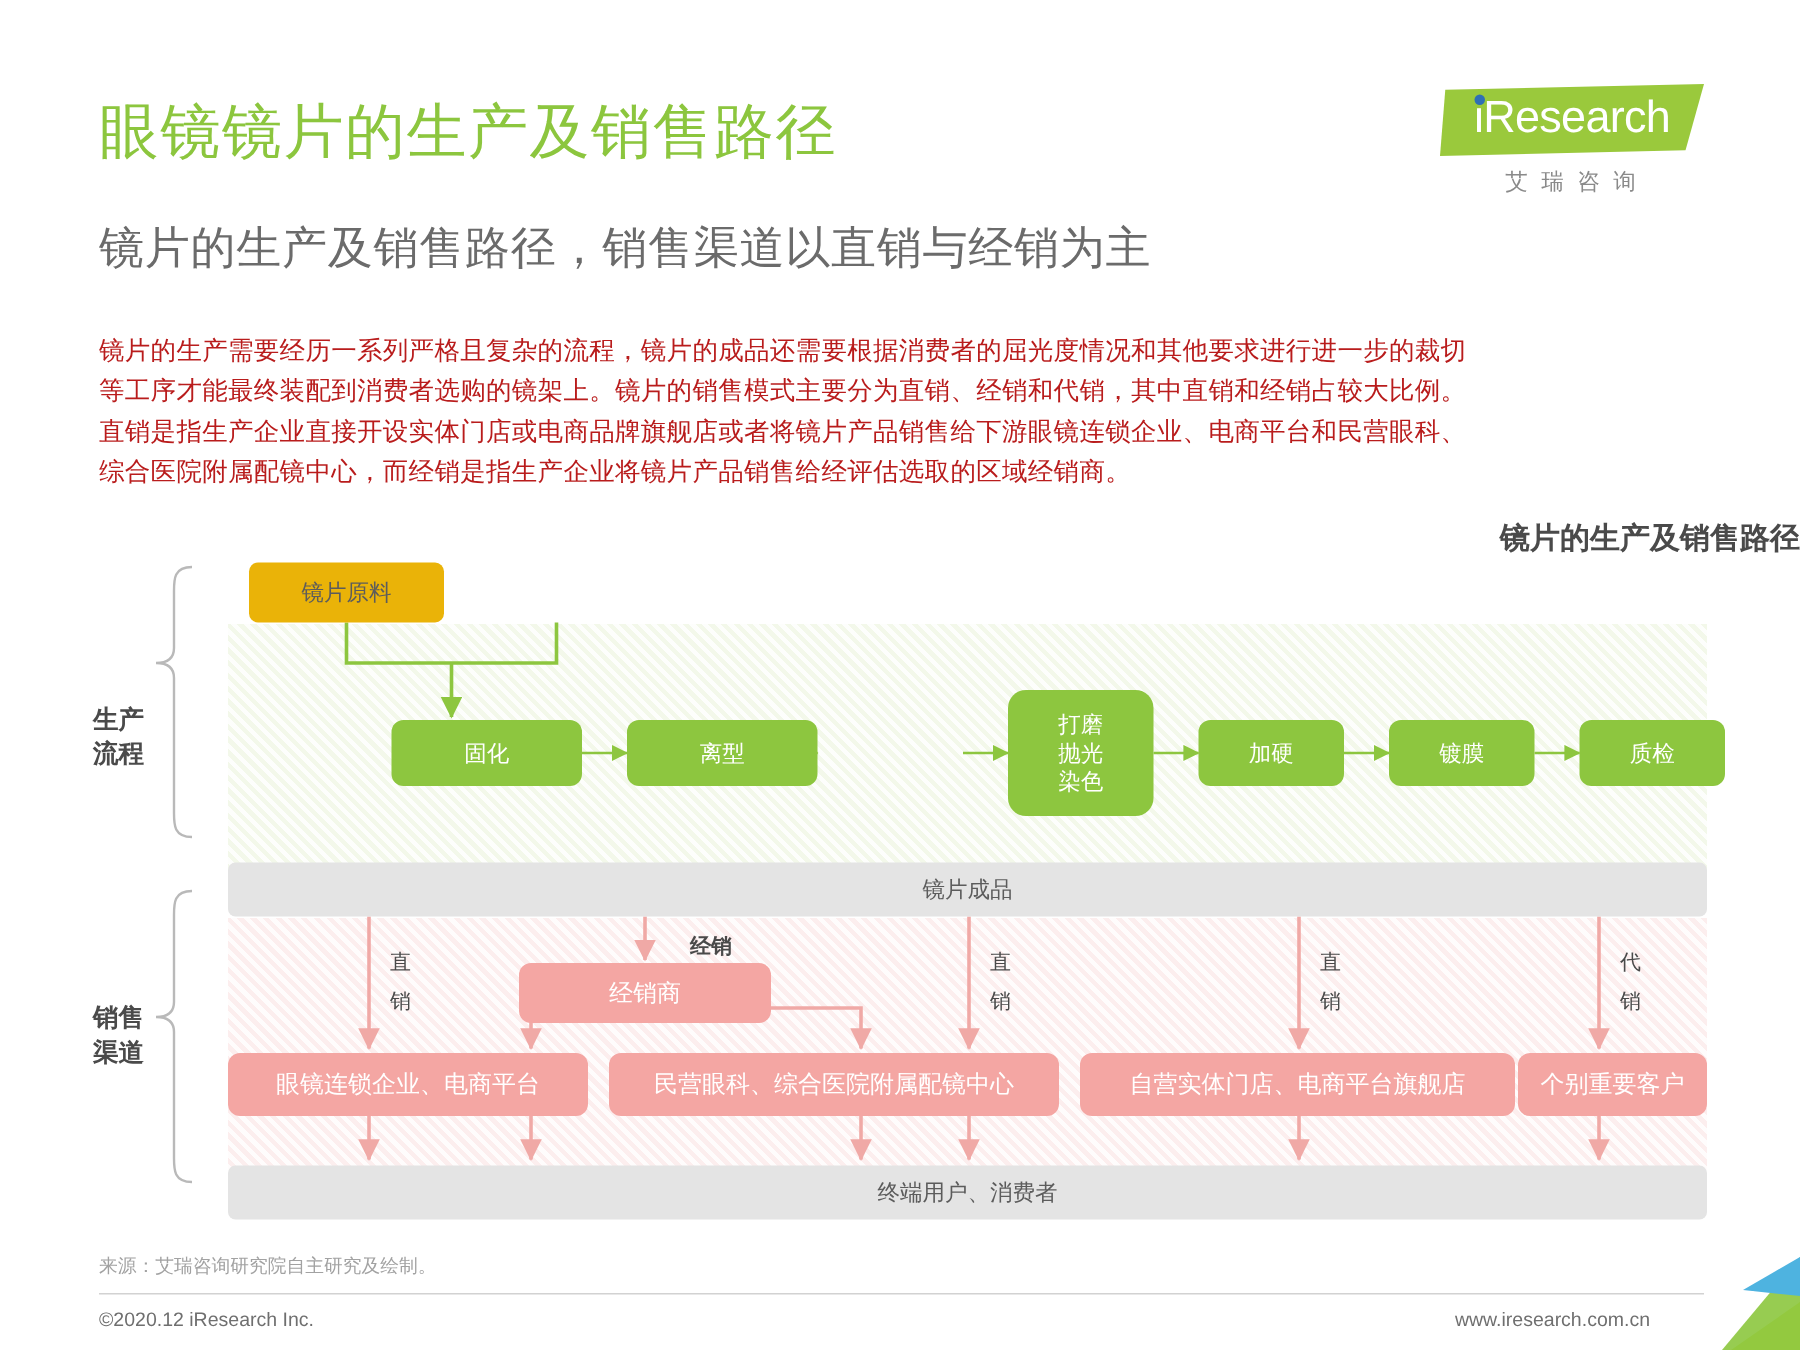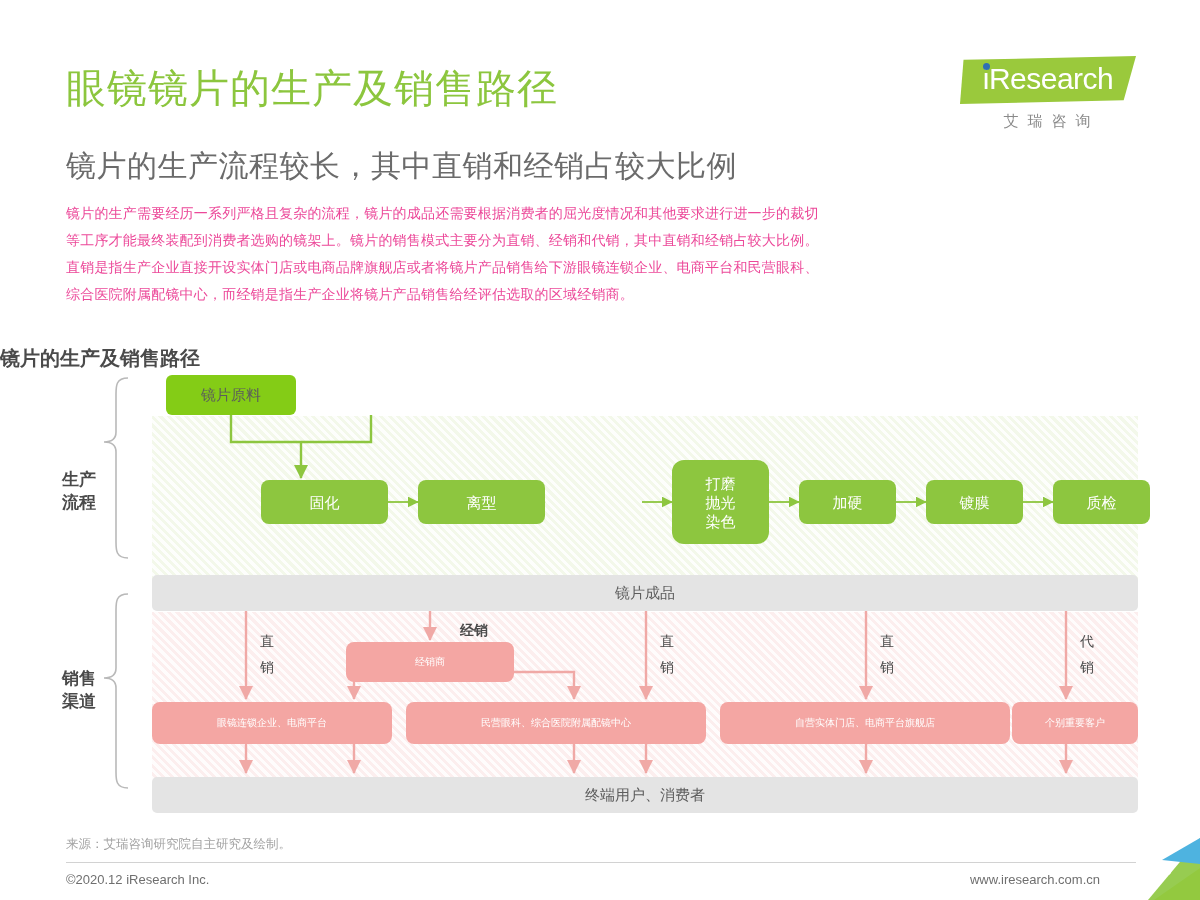--- a/index.html
+++ b/index.html
@@ -44,30 +44,30 @@
     width: 7px; height: 7px; border-radius: 50%; background: #2f6fb5;
   }
   .logo-cn {
     margin-top: 8px; text-align: center;
     font-size: 15px; color: #8a8a8a; letter-spacing: 9px;
     padding-left: 9px;
   }
 
   
   .intro {
-    position: absolute; left: 66px; top: 200px; width: 1070px;
-    font-size: 14px; line-height: 27px; color: #ec4899;
+    position: absolute; left: 66px; top: 220px; width: 1070px;
+    font-size: 17px; line-height: 27px; color: #b91c1c;
     letter-spacing: 0.2px;
   }
   .intro p { margin: 0; }
 
   
   .chart-title {
     position: absolute; left: 0; right: 0; top: 345px;
-    text-align: left; font-size: 20px; font-weight: bold; color: #4a4a4a;
+    text-align: right; font-size: 20px; font-weight: bold; color: #4a4a4a;
   }
   .diagram { position: absolute; left: 66px; top: 372px; width: 1072px; height: 450px; }
 
   
   .band {
     position: absolute; left: 86px; width: 986px;
   }
   .band-green {
     top: 44px; height: 168px;
     background-color: #f3f8ea;
@@ -88,40 +88,40 @@
     position: absolute; left: 86px; width: 986px; height: 36px;
     background: #e4e4e4; border-radius: 5px;
     display: flex; align-items: center; justify-content: center;
     font-size: 15px; color: #5c5c5c;
   }
   .bar-product { top: 203px; }
   .bar-enduser { top: 405px; }
 
   
   .gbox {
-    position: absolute; height: 40px; background: #84cc16; border-radius: 6px;
+    position: absolute; height: 40px; background: #eab308; border-radius: 6px;
     display: flex; align-items: center; justify-content: center;
     font-size: 15px; color: #5c5c5c;
   }
   #gbox-raw  { left: 100px; top: 3px;  width: 130px; }
   #gbox-mold { left: 240px; top: 3px;  width: 130px; }
 
   
   .pbox {
     position: absolute; background: #8dc63f; border-radius: 8px;
     display: flex; align-items: center; justify-content: center;
     color: #ffffff; font-size: 15px; line-height: 19px;
   }
   .pbox.tall { border-radius: 12px; }
 
   
   .kbox {
     position: absolute; background: #f4a6a3; border-radius: 8px;
     display: flex; align-items: center; justify-content: center;
-    color: #ffffff; font-size: 10px; text-align: center;
+    color: #ffffff; font-size: 16px; text-align: center;
   }
 
   
   .vlabel {
     position: absolute; width: 18px;
     font-size: 14px; color: #4a4a4a; line-height: 26px; text-align: center;
   }
   .hlabel {
     position: absolute; font-size: 14px; color: #4a4a4a; font-weight: bold;
   }
@@ -155,21 +155,21 @@
     position: absolute; right: 28px; bottom: 20px;
     font-size: 19px; color: #ffffff;
   }
 </style>
 </head>
 <body>
 
 <div class="slide">
 
   <div class="page-title">眼镜镜片的生产及销售路径</div>
-  <div class="page-subtitle">镜片的生产流程较长，其中直销和经销占较大比例</div>
+  <div class="page-subtitle">镜片的生产及销售路径，销售渠道以直销与经销为主</div>
 
   <div class="logo-wrap">
     <div class="logo-mark">
       <div class="logo-shape"></div>
       <div class="logo-text">iResearch</div>
       <div class="logo-i-dot"></div>
     </div>
     <div class="logo-cn">艾瑞咨询</div>
   </div>
 

